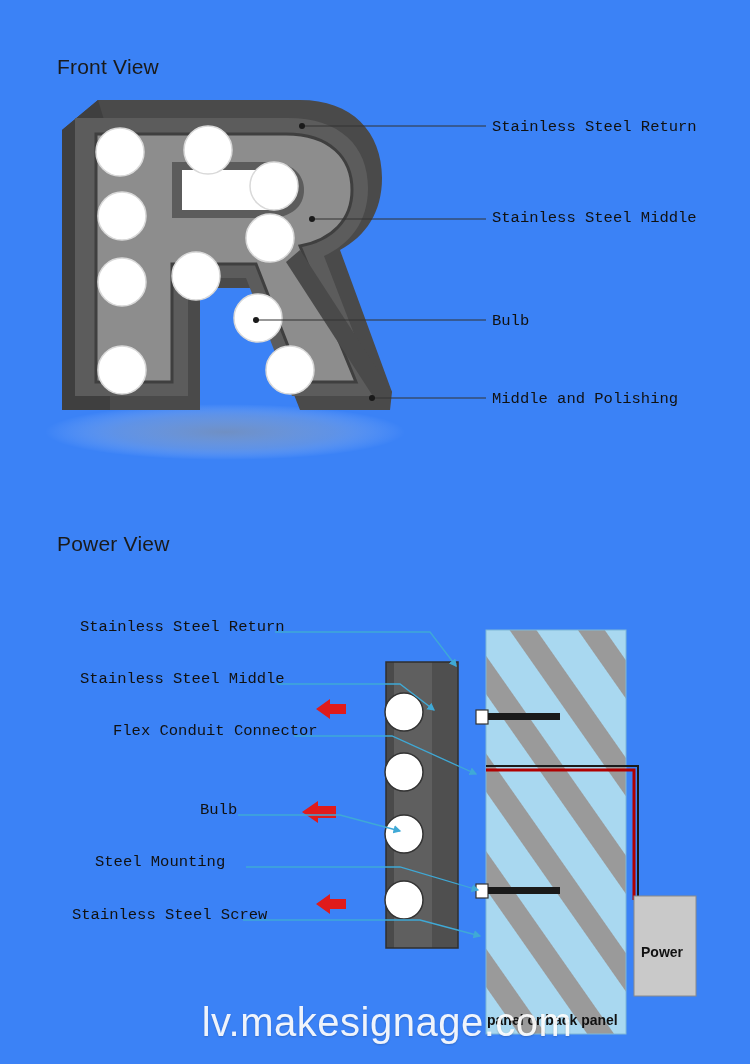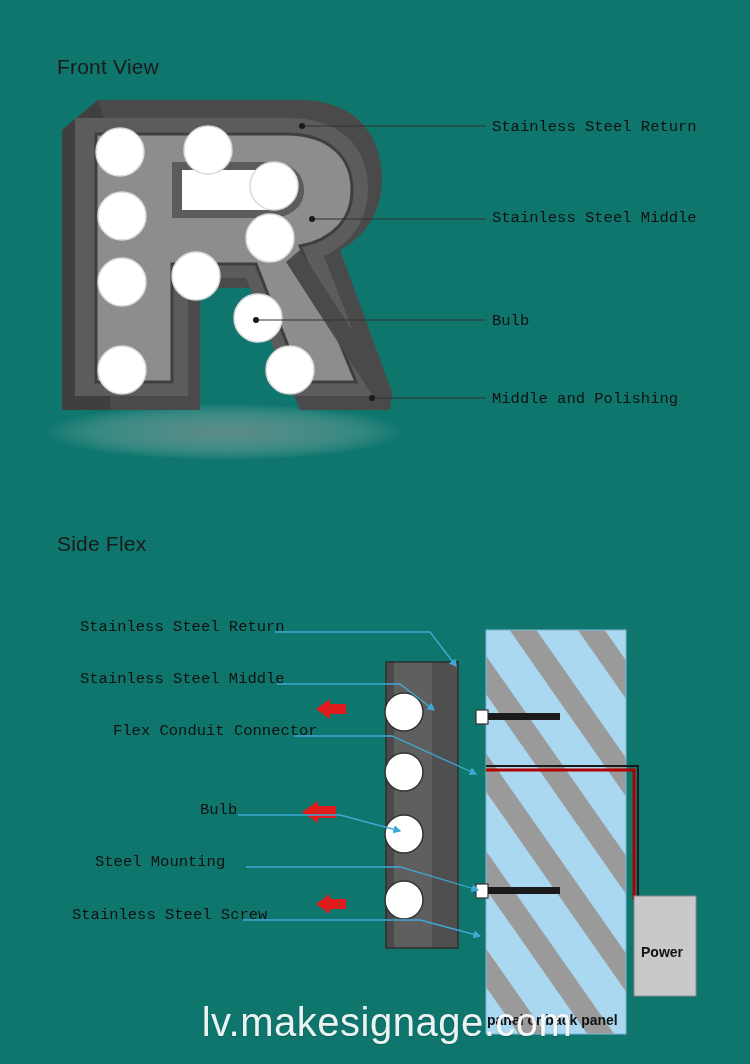--- a/index.html
+++ b/index.html
@@ -12,21 +12,21 @@
     height: 1064px;
     position: relative;
     font-family: "Liberation Sans", sans-serif;
     overflow: hidden;
   }
   .page {
     position: absolute;
     left: 0; top: 0;
     width: 750px;
     height: 1064px;
-    background: #0f766e;
+    background: #3b82f6;
   }
   .section-title {
     position: absolute;
     font-size: 21px;
     color: #1a1a1a;
     font-family: "Liberation Sans", sans-serif;
     letter-spacing: 0.2px;
   }
   #front-title { left: 57px; top: 55px; }
   #side-title  { left: 57px; top: 532px; }
@@ -68,21 +68,21 @@
     white-space: nowrap;
     font-weight: bold;
   }
 </style>
 </head>
 <body>
 
 <div class="page">
 
   <div class="section-title" id="front-title">Front View</div>
-  <div class="section-title" id="side-title">Side Flex</div>
+  <div class="section-title" id="side-title">Power View</div>
 
   <svg class="layer" id="front-svg" viewBox="0 0 750 1064">
     <defs>
       <radialGradient id="shadowGrad" cx="50%" cy="50%" r="50%">
         <stop offset="0%" stop-color="#9a9a9a" stop-opacity="0.55"></stop>
         <stop offset="60%" stop-color="#bdbdbd" stop-opacity="0.28"></stop>
         <stop offset="100%" stop-color="#ffffff" stop-opacity="0"></stop>
       </radialGradient>
     </defs>
 

